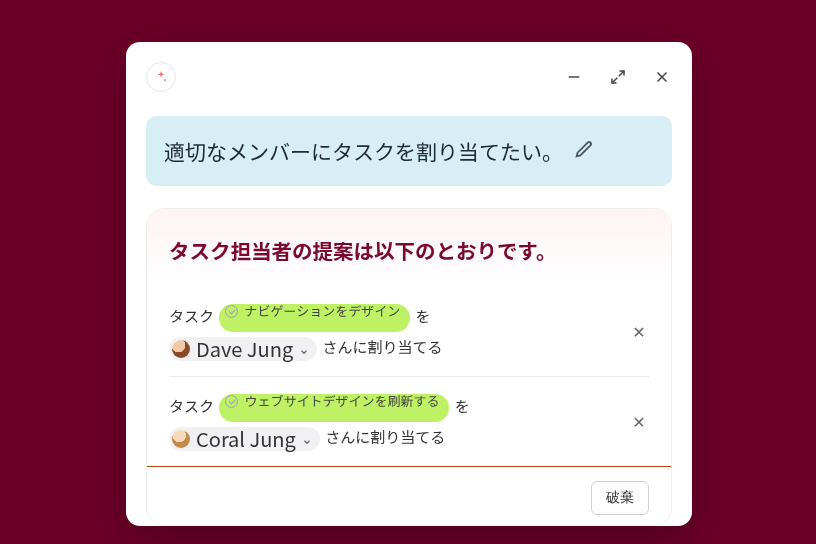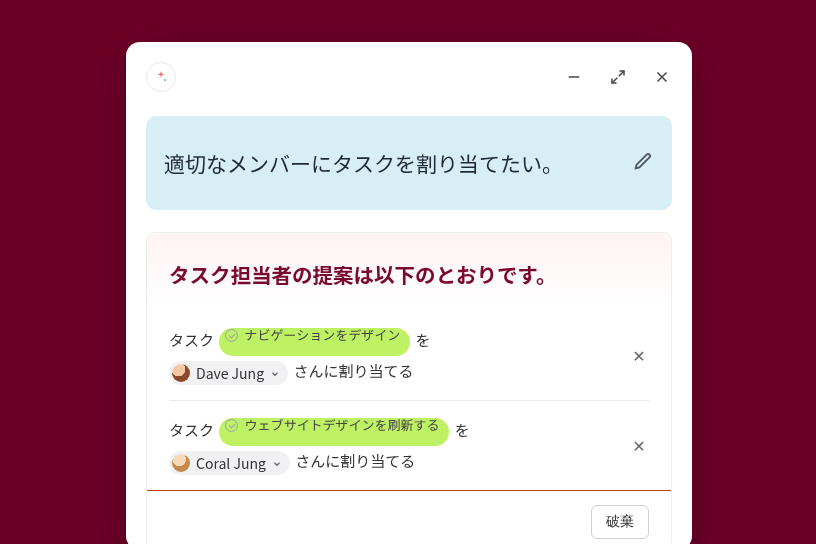--- a/index.html
+++ b/index.html
@@ -35,34 +35,34 @@
     display: flex; align-items: center; justify-content: center;
   }
   .sparkle-badge svg { width: 16px; height: 16px; }
   .win-controls { display: flex; gap: 24px; align-items: center; color: #555; }
   .win-controls > * { cursor: pointer; display:flex; align-items:center; justify-content:center; width:20px; height:20px;}
   .win-controls svg { width: 18px; height: 18px; stroke: #444; }
 
   .prompt-box {
     background: #d7eef5;
     border-radius: 10px;
-    padding: 32px 18px;
+    padding: 20px 18px;
     display: flex;
     align-items: center;
-    justify-content: space-between;
+    justify-content: flex-start;
     gap: 10px;
   }
   .prompt-text { font-size: 21px; color: #1f2a33; }
   .edit-icon { color: #4a5560; cursor: pointer; }
   .edit-icon svg { width:22px; height:22px; stroke:#4a5560; }
 
   .response-card {
     margin-top: 22px;
     border: 1px solid #eee;
-    border-radius: 8px;
+    border-radius: 18px;
     overflow: hidden;
   }
   .response-header {
     background: linear-gradient(#fdf3f4, #fff);
     padding: 26px 22px 22px;
   }
   .response-title {
     font-size: 20.5px;
     font-weight: 700;
     color: #7a0930;
@@ -111,21 +111,21 @@
   }
   .chip .ring::after{
     content:""; position:absolute; left:2.5px; top:3.5px;
     width:5px; height:2.5px; border-left:1.2px solid #9aa0a6; border-bottom:1.2px solid #9aa0a6;
     transform: rotate(-45deg);
   }
   .person-chip {
     display:inline-flex; align-items:center;
     background:#f1f1f3; border-radius:14px;
     padding: 1px 8px 1px 3px;
-    font-size: 14px;
+    font-size: 20px;
     color:#333;
     height:24px;
     vertical-align: middle;
     margin-right: 2px;
     cursor: pointer;
   }
   .avatar {
     width:18px; height:18px; border-radius:50%;
     margin-right:6px;
     display:inline-block;

